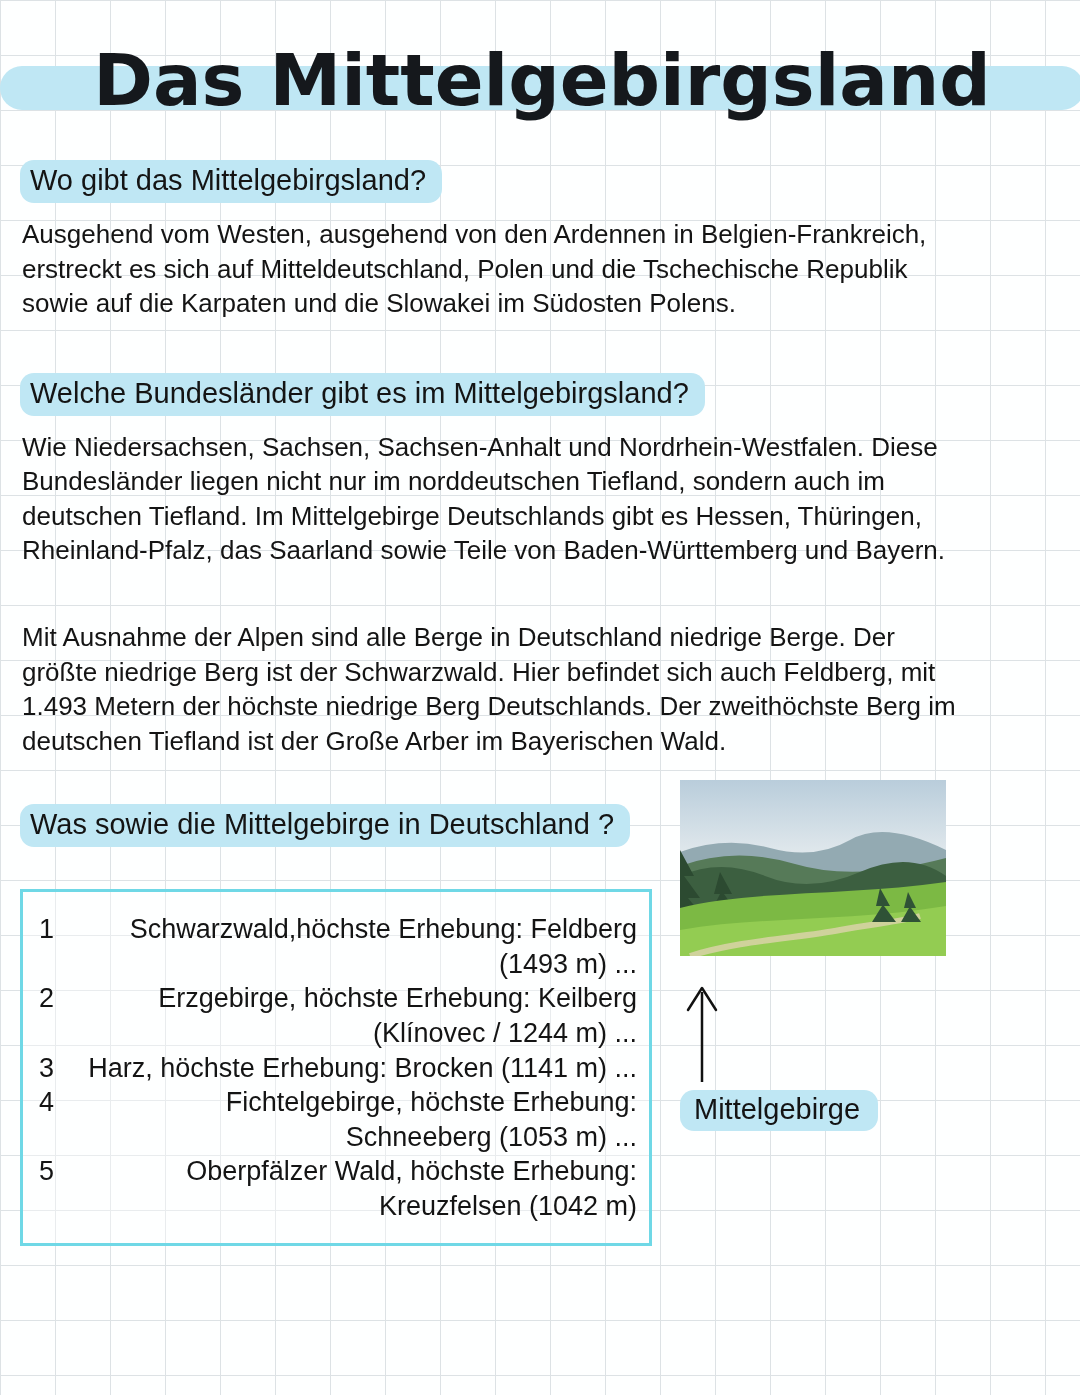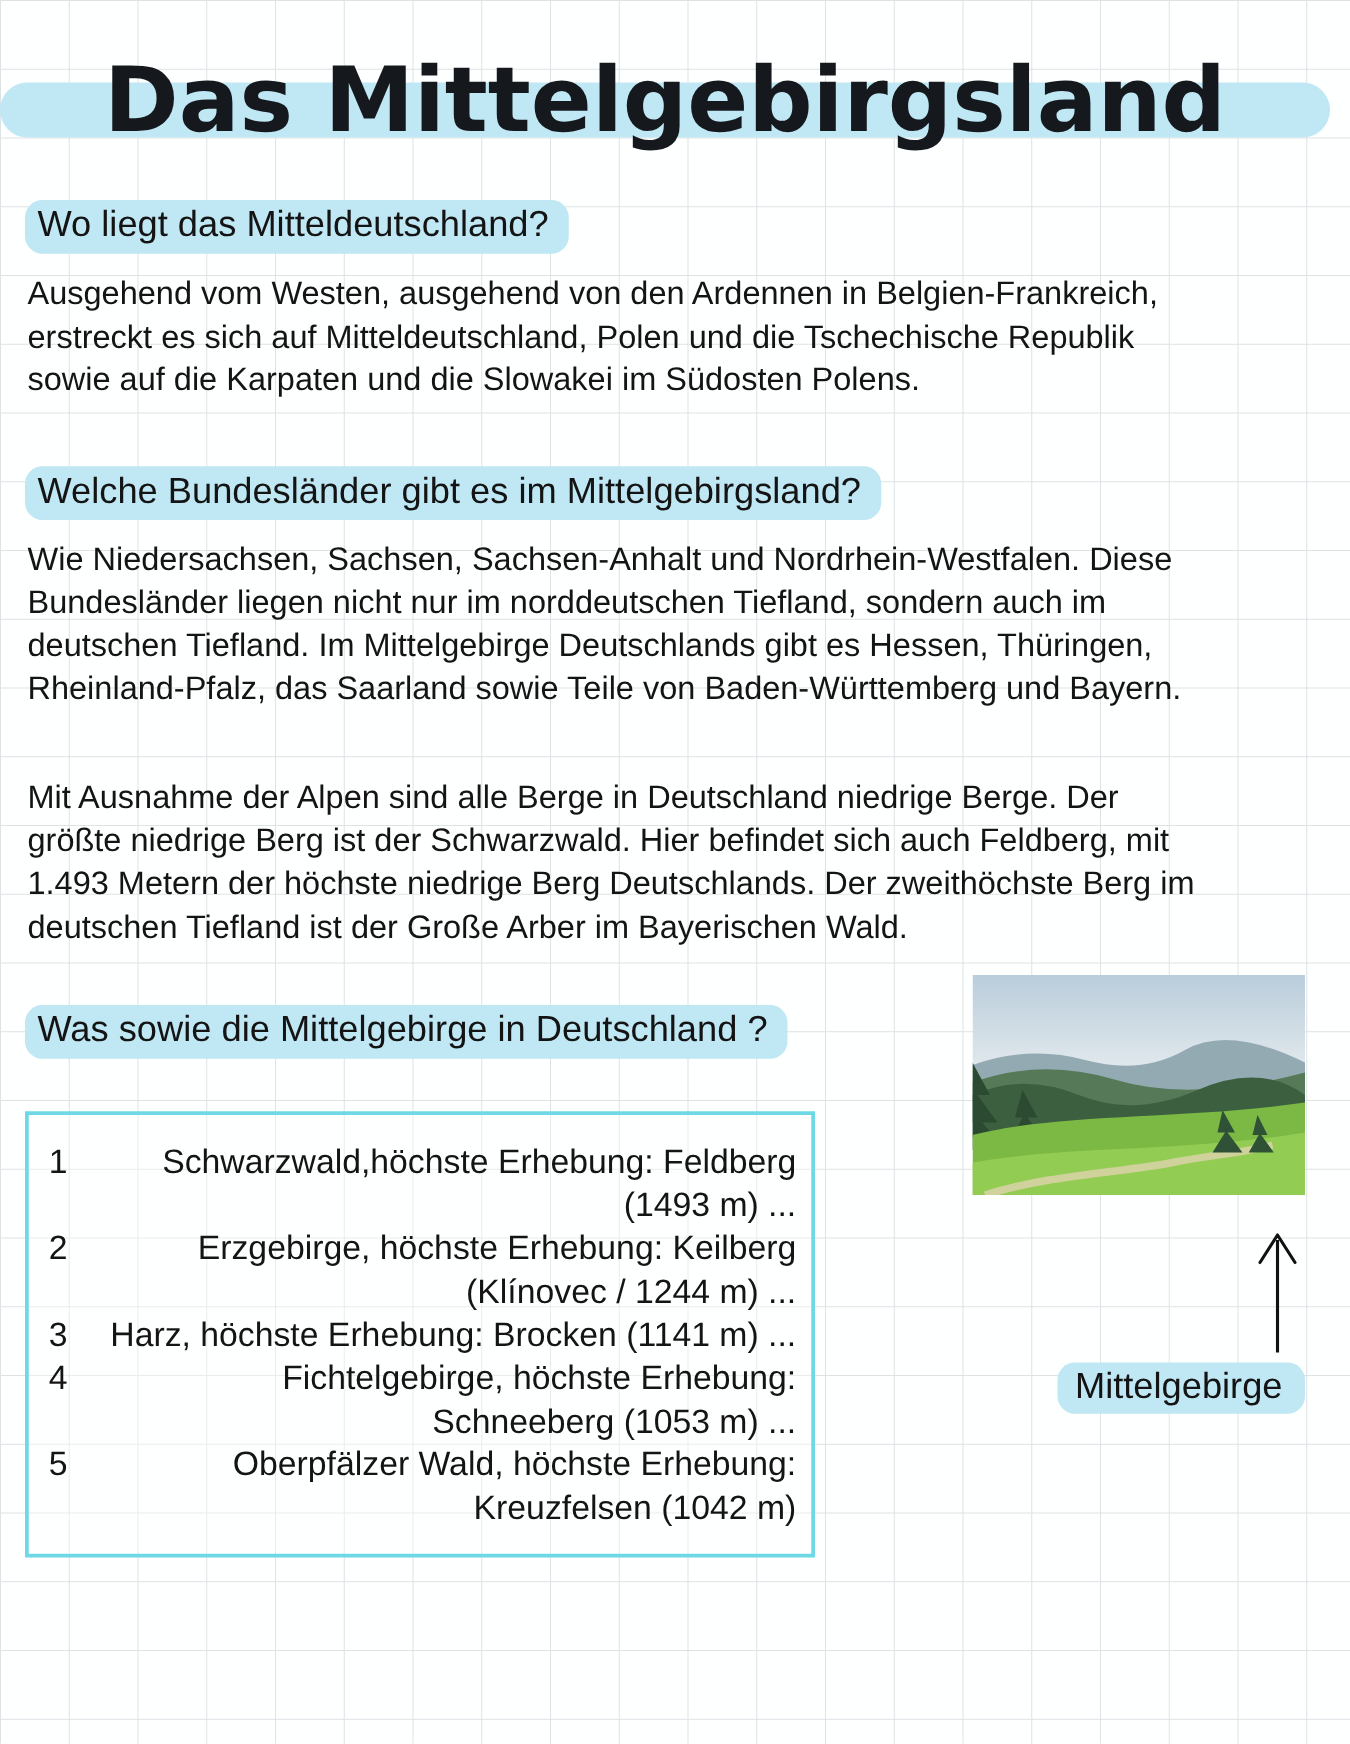--- a/index.html
+++ b/index.html
@@ -12,21 +12,21 @@
     height: 1395px;
     margin: 0 auto;
     overflow: hidden;
     background-color: #feffff;
     background-image:
       linear-gradient(to right, #dde2e5 1px, transparent 1px),
       linear-gradient(to bottom, #dde2e5 1px, transparent 1px);
     background-size: 55px 55px;
     font-family: "Liberation Sans", sans-serif;
     color: #141414;
-    padding: 26px 36px 10px 20px;
+    padding: 26px 16px 10px 20px;
   }
 
   
   .title-wrap {
     position: relative;
     text-align: center;
     margin: 4px -20px 30px -20px;
     height: 100px;
   }
   .title-bar {
@@ -66,21 +66,21 @@
     margin: 6px 0 0 2px;
   }
 
   
   .bottom { display: flex; align-items: flex-start; margin-top: -6px; }
   .bottom-left { flex: 0 0 660px; }
   .bottom-right {
     flex: 1;
     display: flex;
     flex-direction: column;
-    align-items: flex-end;
+    align-items: flex-start;
     margin-top: -24px;
   }
 
   .mountain-box {
     margin-top: 34px;
     width: 632px;
     border: 3px solid #6fd8e6;
     background: rgba(255,255,255,0.35);
     padding: 20px 12px 20px 16px;
   }
@@ -109,21 +109,21 @@
 <body>
 
 <div class="page">
 
   <div class="title-wrap">
     <div class="title-bar"></div>
     <div class="title-text">Das Mittelgebirgsland</div>
   </div>
 
   <div class="section">
-    <div class="q-highlight">Wo liegt das Mitteldeutschland?</div>
+    <div class="q-highlight">Wo gibt das Mittelgebirgsland?</div>
     <div class="body-text">Ausgehend vom Westen, ausgehend von den Ardennen in Belgien-Frankreich, erstreckt es sich auf Mitteldeutschland, Polen und die Tschechische Republik sowie auf die Karpaten und die Slowakei im Südosten Polens.</div>
   </div>
 
   <div class="section">
     <div class="q-highlight">Welche Bundesländer gibt es im Mittelgebirgsland?</div>
     <div class="body-text">Wie Niedersachsen, Sachsen, Sachsen-Anhalt und Nordrhein-Westfalen. Diese Bundesländer liegen nicht nur im norddeutschen Tiefland, sondern auch im deutschen Tiefland. Im Mittelgebirge Deutschlands gibt es Hessen, Thüringen, Rheinland-Pfalz, das Saarland sowie Teile von Baden-Württemberg und Bayern.</div>
   </div>
 
   <div class="section">
     <div class="body-text">Mit Ausnahme der Alpen sind alle Berge in Deutschland niedrige Berge. Der größte niedrige Berg ist der Schwarzwald. Hier befindet sich auch Feldberg, mit 1.493 Metern der höchste niedrige Berg Deutschlands. Der zweithöchste Berg im deutschen Tiefland ist der Große Arber im Bayerischen Wald.</div>

